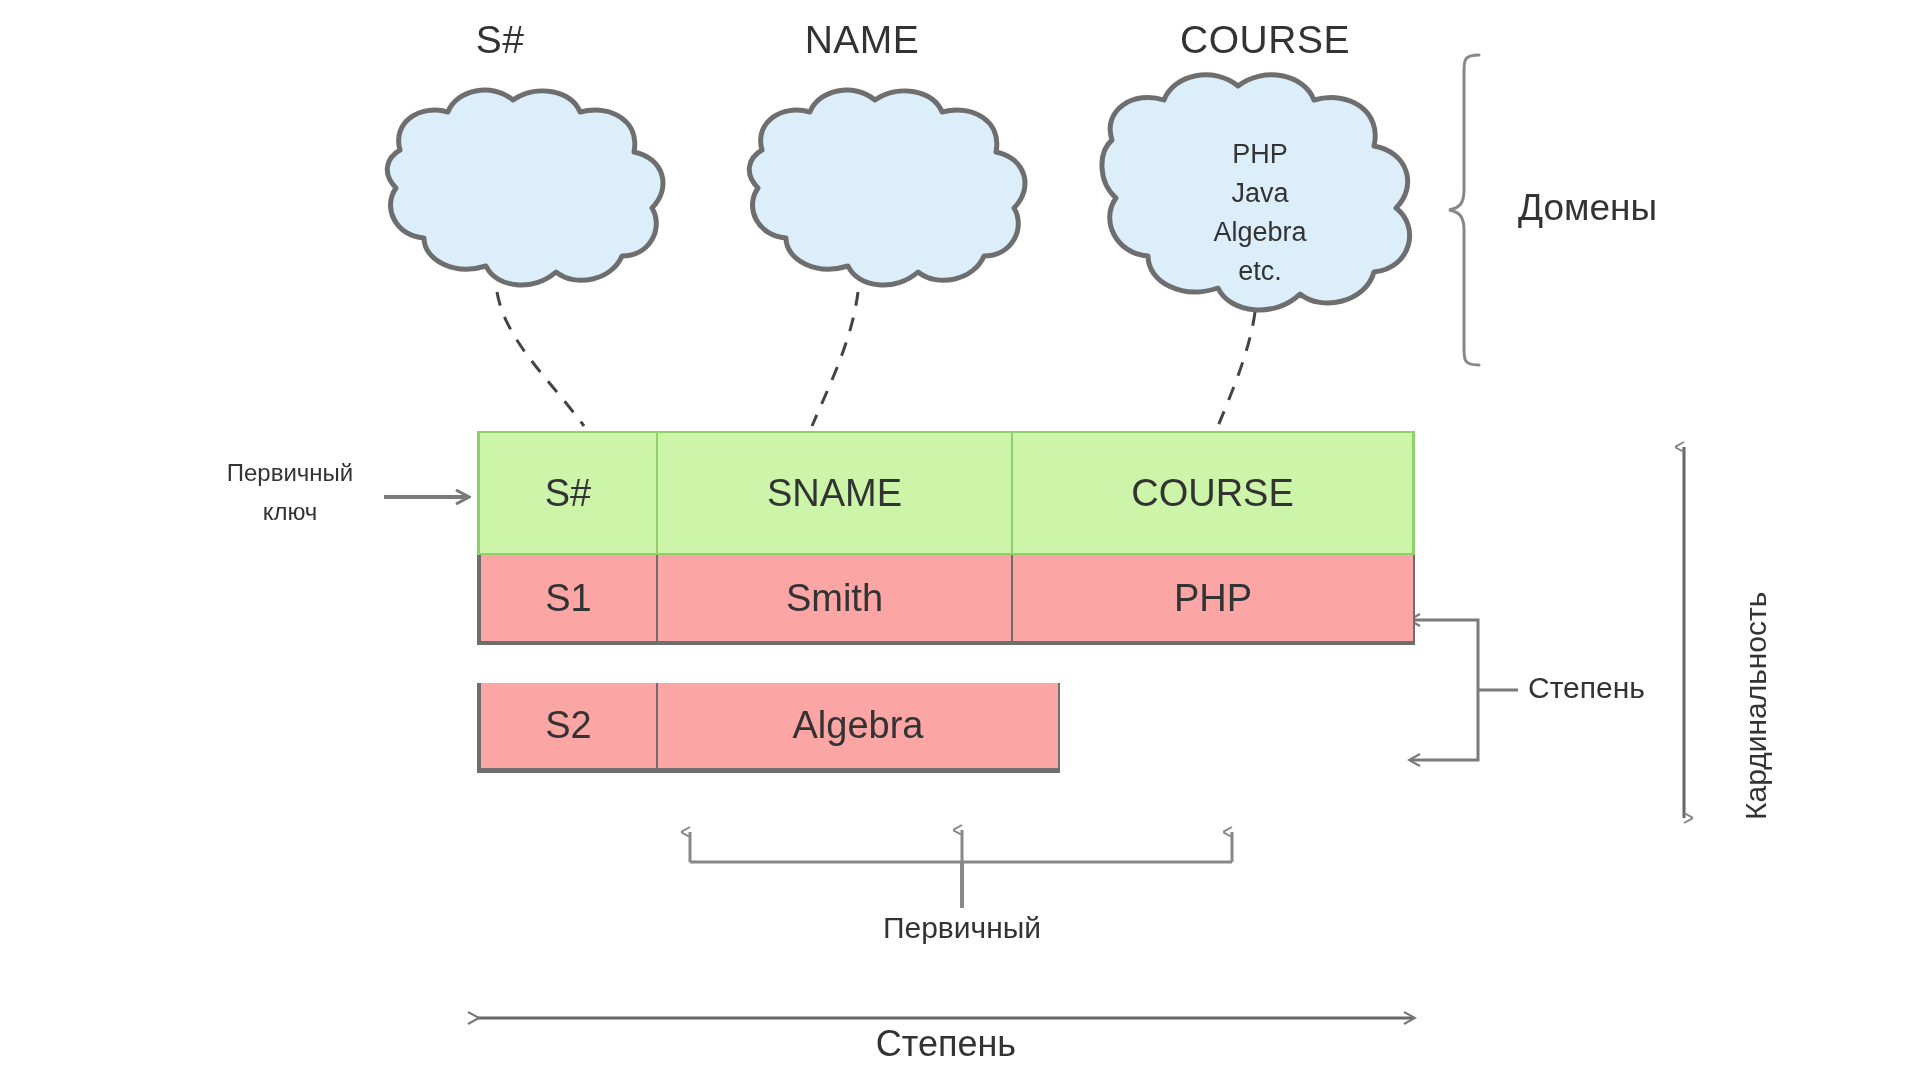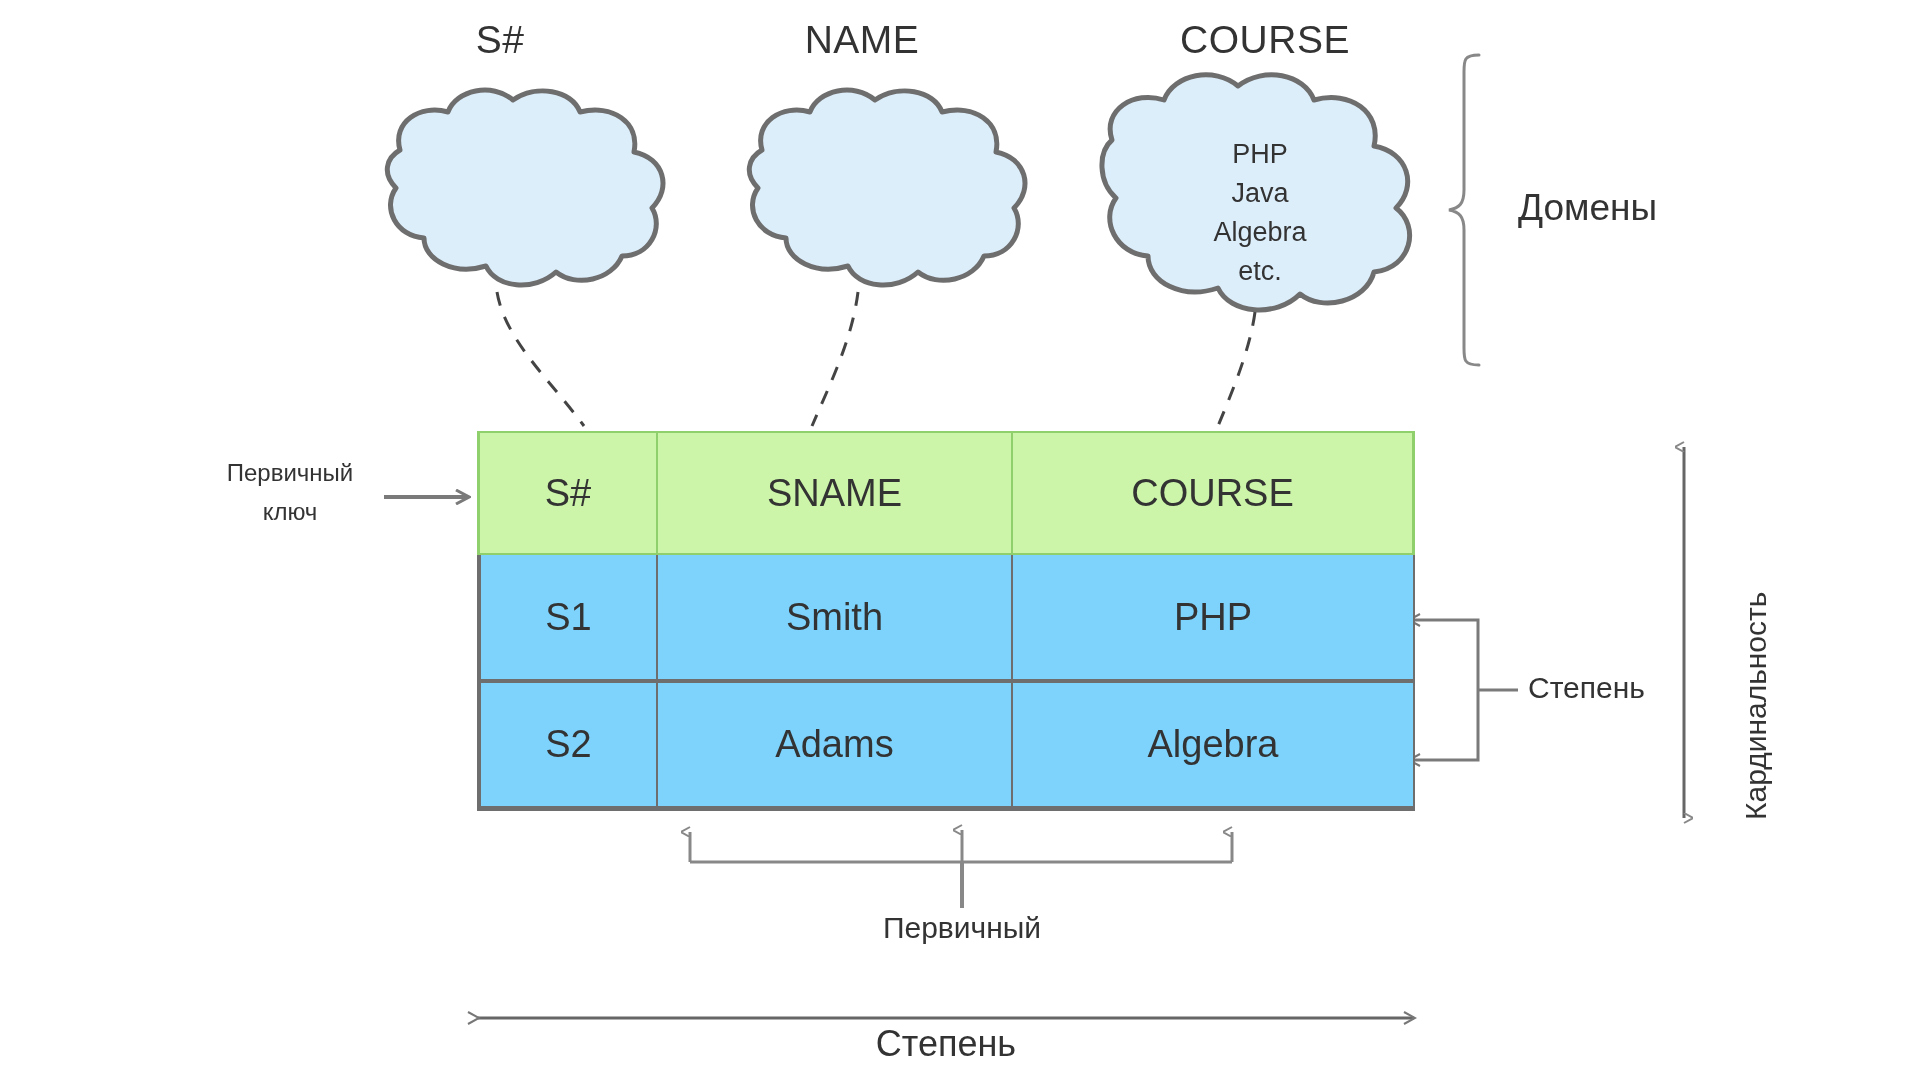--- a/index.html
+++ b/index.html
@@ -69,26 +69,26 @@
   .head-row .t-cell {
     background: #ccf5a9;
     border: 2px solid #8fd06c;
     border-right-width: 1px;
     border-left-width: 1px;
     height: 124px;
   }
   .head-row .t-cell.first { border-left-width: 3px; }
   .head-row .t-cell.last  { border-right-width: 3px; }
   .body-row .t-cell {
-    background: #7dd3fc;
+    background: #fca5a5;
     border: 3px solid #6e6e6e;
     border-top-width: 0px;
     border-right-width: 1.5px;
     border-left-width: 1.5px;
-    height: 128px;
+    height: 90px;
   }
   .body-row .t-cell.first { border-left-width: 4px; }
   .body-row .t-cell.last  { border-right-width: 2px; }
   .body-row.r1 .t-cell { border-bottom-width: 4px; }
   .body-row.r2 .t-cell { border-bottom-width: 5px; }
   .c0 { width: 180px; }
   .c1 { width: 355px; }
   .c2 { width: 403px; }
 
   
@@ -226,21 +226,20 @@
     </div>
 
     <div class="t-row body-row r1" style="top:124px;">
       <div class="t-cell c0 first">S1</div>
       <div class="t-cell c1">Smith</div>
       <div class="t-cell c2 last">PHP</div>
     </div>
 
     <div class="t-row body-row r2" style="top:252px;">
       <div class="t-cell c0 first">S2</div>
-      <div class="t-cell c1">Adams</div>
       <div class="t-cell c2 last">Algebra</div>
     </div>
 
   </div>
 
   <div class="annot" style="left:1528px; top:672px; font-size:30px;">Степень</div>
 
   <div class="annot vert" style="left:1740px; top:820px; font-size:30px;">Кардинальность</div>
 
   <div class="annot ctr" style="left:842px; top:912px; width:240px; font-size:30px;">Первичный</div>

